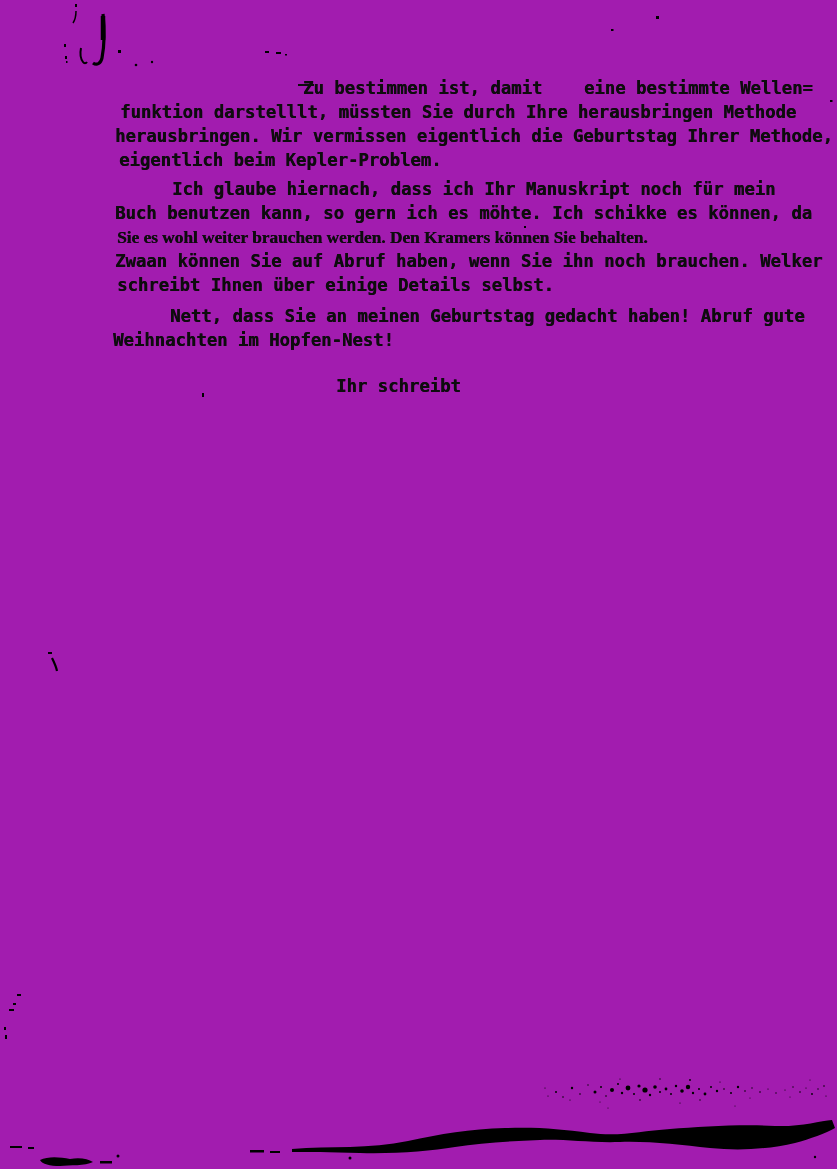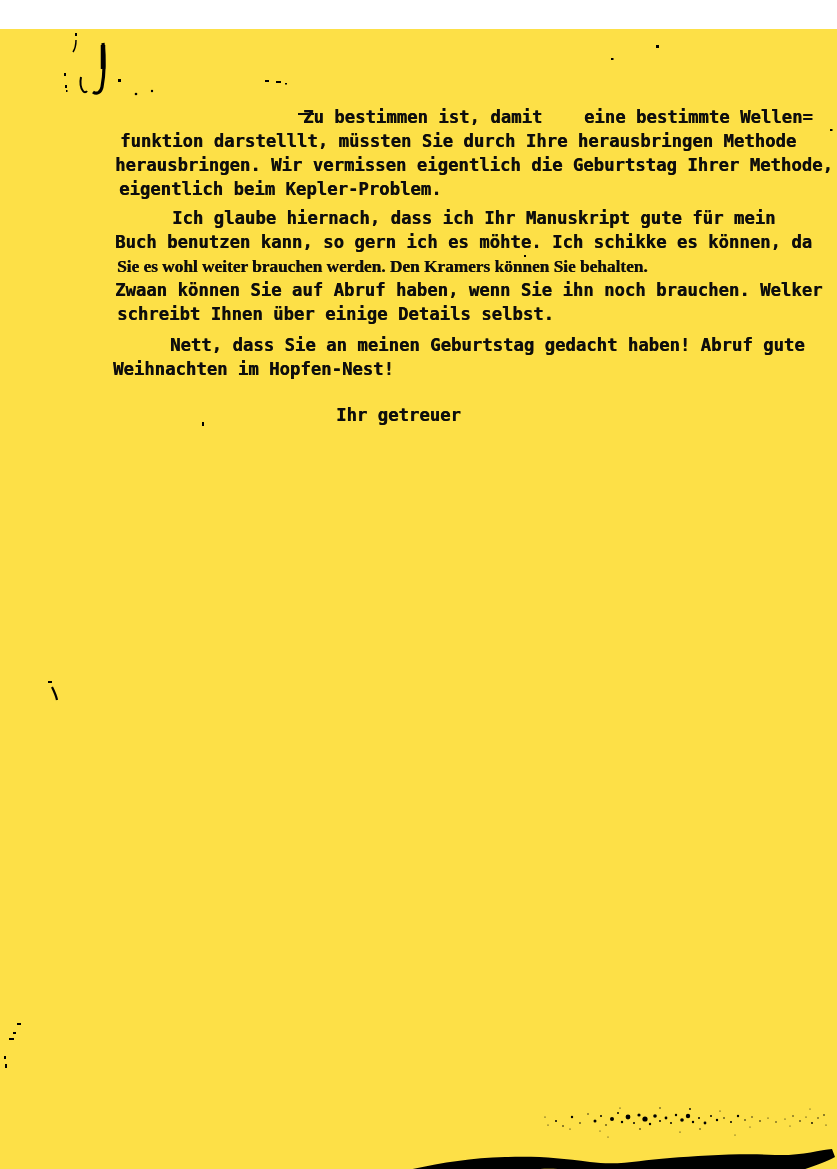--- a/index.html
+++ b/index.html
@@ -7,22 +7,21 @@
   body {
     width: 837px;
     height: 1169px;
     position: relative;
     overflow: hidden;
     font-family: "DejaVu Sans Mono", "Liberation Mono", monospace;
   }
   .page {
     position: absolute;
     inset: 0;
-    background: #fde047;
-    margin-top: 29px;
+    background: #a21caf;
   }
   .tw-line {
     position: absolute;
     white-space: pre;
     font-size: 17.3px;
     font-weight: 700;
     color: #0d0d0d;
     letter-spacing: 0px;
     text-shadow: 0.4px 0 0 rgba(0,0,0,0.85);
     line-height: 1;
@@ -36,28 +35,28 @@
 </head>
 <body>
 
 <div class="page">
 
   <div>
     <div class="tw-line" style="top:80px;  left:303px;">Zu bestimmen ist, damit    eine bestimmte Wellen=</div>
     <div class="tw-line" style="top:104px; left:120px;">funktion darstelllt, müssten Sie durch Ihre herausbringen Methode</div>
     <div class="tw-line" style="top:128px; left:115px;">herausbringen. Wir vermissen eigentlich die Geburtstag Ihrer Methode,</div>
     <div class="tw-line" style="top:152px; left:119px;">eigentlich beim Kepler-Problem.</div>
-    <div class="tw-line" style="top:181px; left:172px;">Ich glaube hiernach, dass ich Ihr Manuskript gute für mein</div>
+    <div class="tw-line" style="top:181px; left:172px;">Ich glaube hiernach, dass ich Ihr Manuskript noch für mein</div>
     <div class="tw-line" style="top:205px; left:115px;">Buch benutzen kann, so gern ich es möhte. Ich schikke es können, da</div>
     <div class="tw-line" style="top:229px; left:117px;font-family:Liberation Serif, serif;">Sie es wohl weiter brauchen werden. Den Kramers können Sie behalten.</div>
     <div class="tw-line" style="top:253px; left:115px;">Zwaan können Sie auf Abruf haben, wenn Sie ihn noch brauchen. Welker</div>
     <div class="tw-line" style="top:277px; left:117px;">schreibt Ihnen über einige Details selbst.</div>
     <div class="tw-line" style="top:308px; left:170px;">Nett, dass Sie an meinen Geburtstag gedacht haben! Abruf gute</div>
     <div class="tw-line" style="top:332px; left:113px;">Weihnachten im Hopfen-Nest!</div>
-    <div class="tw-line" style="top:378px; left:336px;">Ihr getreuer</div>
+    <div class="tw-line" style="top:378px; left:336px;">Ihr schreibt</div>
   </div>
 
   <svg class="artifact-layer" width="837" height="1169" viewBox="0 0 837 1169">
 
     <g>
       <rect x="298" y="84" width="16" height="2" fill="#0d0d0d"></rect>
     </g>
 
     <g stroke="#000" fill="none">
       <rect x="75" y="4" width="2" height="3" fill="#000" stroke="none"></rect>

